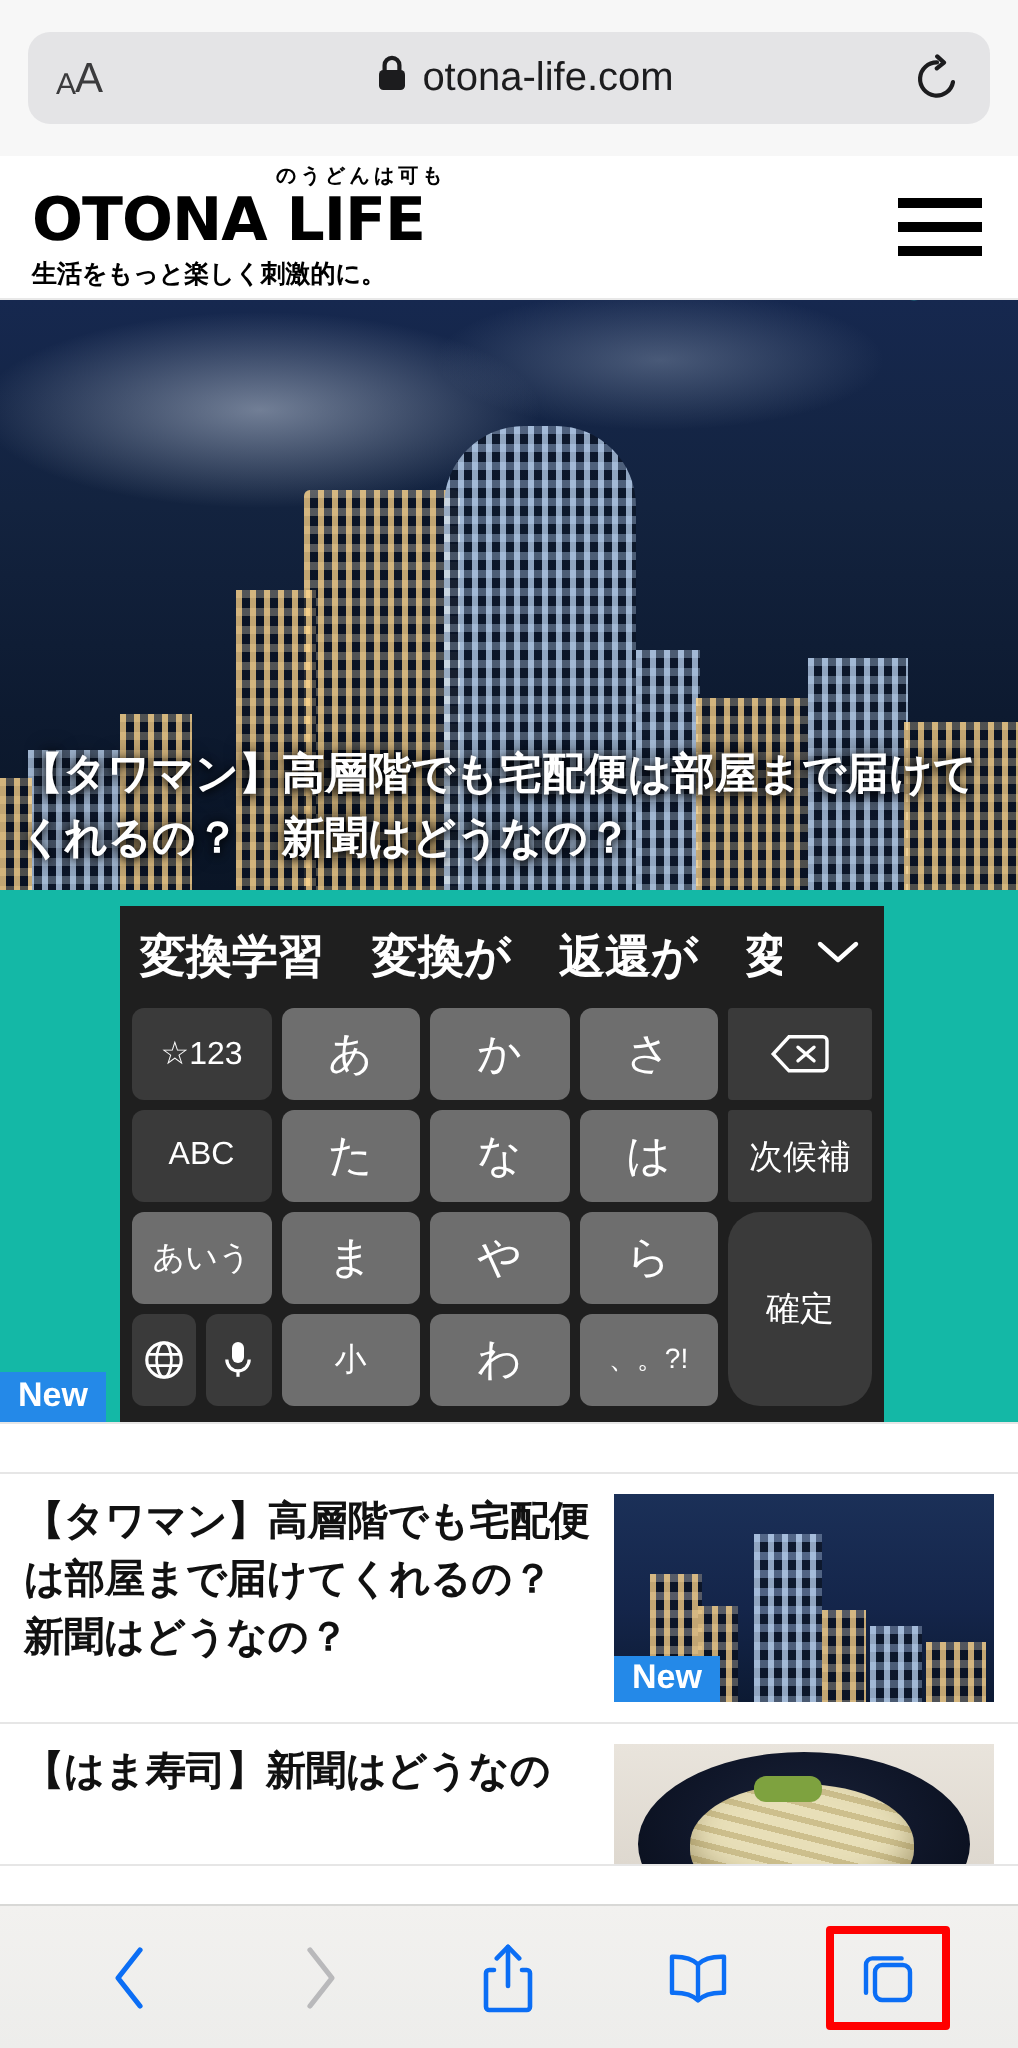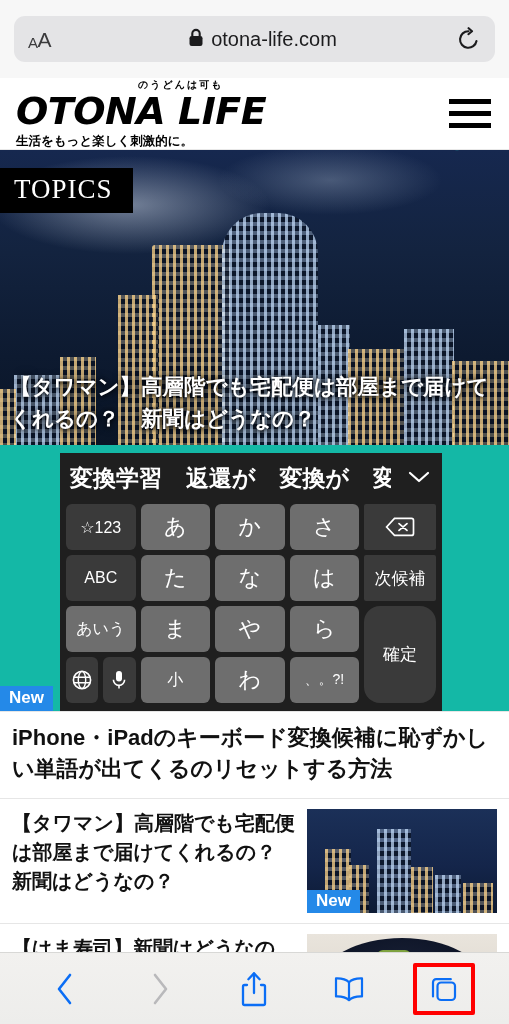--- a/index.html
+++ b/index.html
@@ -66,27 +66,26 @@
   .logo-wrap { display:flex; flex-direction:column; gap:2px; }
   .logo-kana {
     font-size:10px;
     font-weight:bold;
     letter-spacing:2px;
     color:#000;
     margin-left:122px;
     line-height:1;
   }
   .logo-main {
-    font-size:38px;
+    font-size:30px;
     font-weight:900;
     letter-spacing:-0.5px;
     color:#000;
     line-height:1;
     font-family:"DejaVu Sans", sans-serif;
-    font-style:italic;
   }
   .logo-tag {
     font-size:12.5px;
     font-weight:bold;
     color:#000;
     line-height:1;
     margin-top:3px;
   }
   .hamburger { display:flex; flex-direction:column; gap:7px; }
   .hamburger span {
@@ -375,31 +374,30 @@
         <circle cx="10" cy="5.6" r="1.1" fill="#1e7f8c"></circle>
       </svg>
     </span>
     <span>
       <svg width="26" height="26" viewBox="0 0 26 26">
         <path d="M4 6 L13 18 L22 6" stroke="#1e7f8c" stroke-width="2.2" fill="none" stroke-linecap="round"></path>
       </svg>
     </span>
   </div>
 
-  <div class="topics-badge">TOPICS</div>
   <div class="hero-title">【タワマン】高層階でも宅配便は部屋まで届けてくれるの？　新聞はどうなの？</div>
 </div>
 
 <div class="kb-card">
   <div class="kb">
 
     <div class="kb-candidates">
       <span class="cand">変換学習</span>
+      <span class="cand">変換が</span>
       <span class="cand">返還が</span>
-      <span class="cand">変換が</span>
       <span class="cand clipped">変</span>
       <span class="cand-chevron">
         <svg width="26" height="16" viewBox="0 0 26 16">
           <path d="M4 4 L13 12 L22 4" stroke="#ffffff" stroke-width="2.2" fill="none" stroke-linecap="round" stroke-linejoin="round"></path>
         </svg>
       </span>
     </div>
 
     <div class="kb-main">
       <div class="kb-left">
@@ -457,21 +455,20 @@
         </div>
         <div class="key-fixed">次候補</div>
         <div class="key-tall">確定</div>
       </div>
     </div>
   </div>
 </div>
 
 <div class="feature">
   <div class="badge-new">New</div>
-  <div class="feature-title">iPhone・iPadのキーボード変換候補に恥ずかしい単語が出てくるのリセットする方法</div>
 </div>
 
 <div class="art">
   <div class="art-title">【タワマン】高層階でも宅配便は部屋まで届けてくれるの？　新聞はどうなの？</div>
   <div class="thumb">
     <div class="thumb-sky"></div>
     <div class="tower win-tex" style="left:18px;width:26px;height:64px;"></div>
     <div class="tower win-tex" style="left:42px;width:20px;height:48px;"></div>
     <div class="tower win-tex-cool" style="left:70px;width:34px;height:84px;"></div>
     <div class="tower win-tex" style="left:104px;width:22px;height:46px;"></div>

